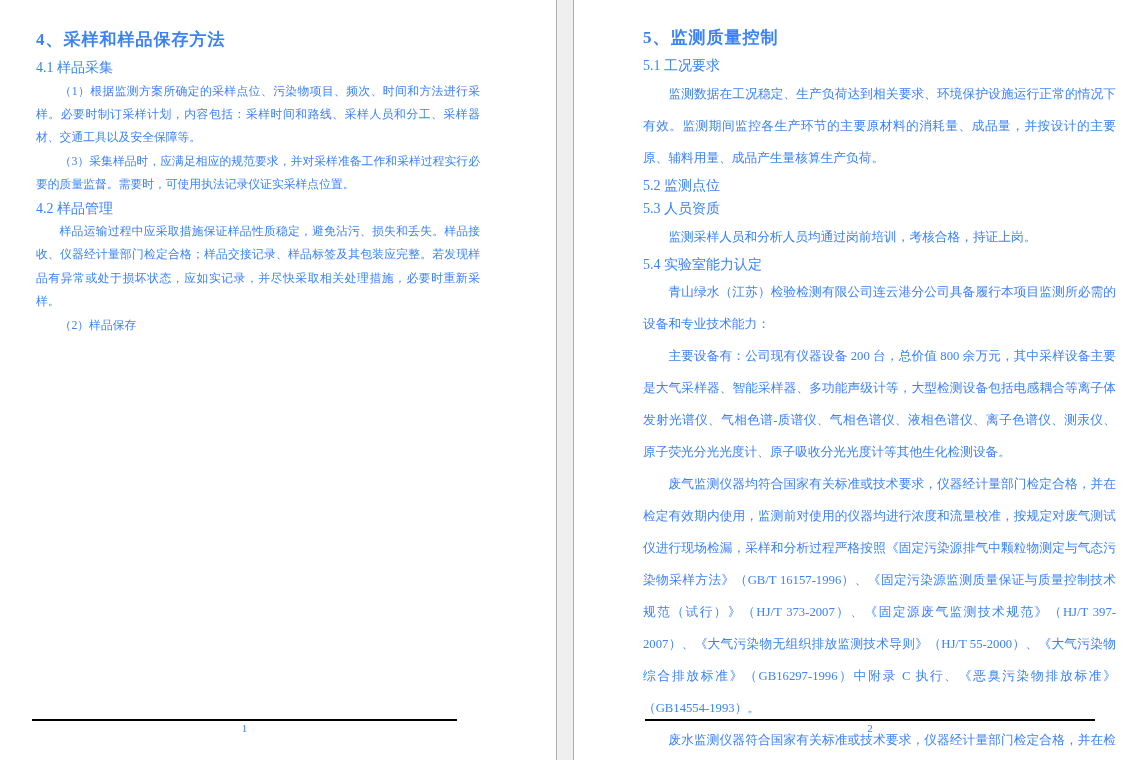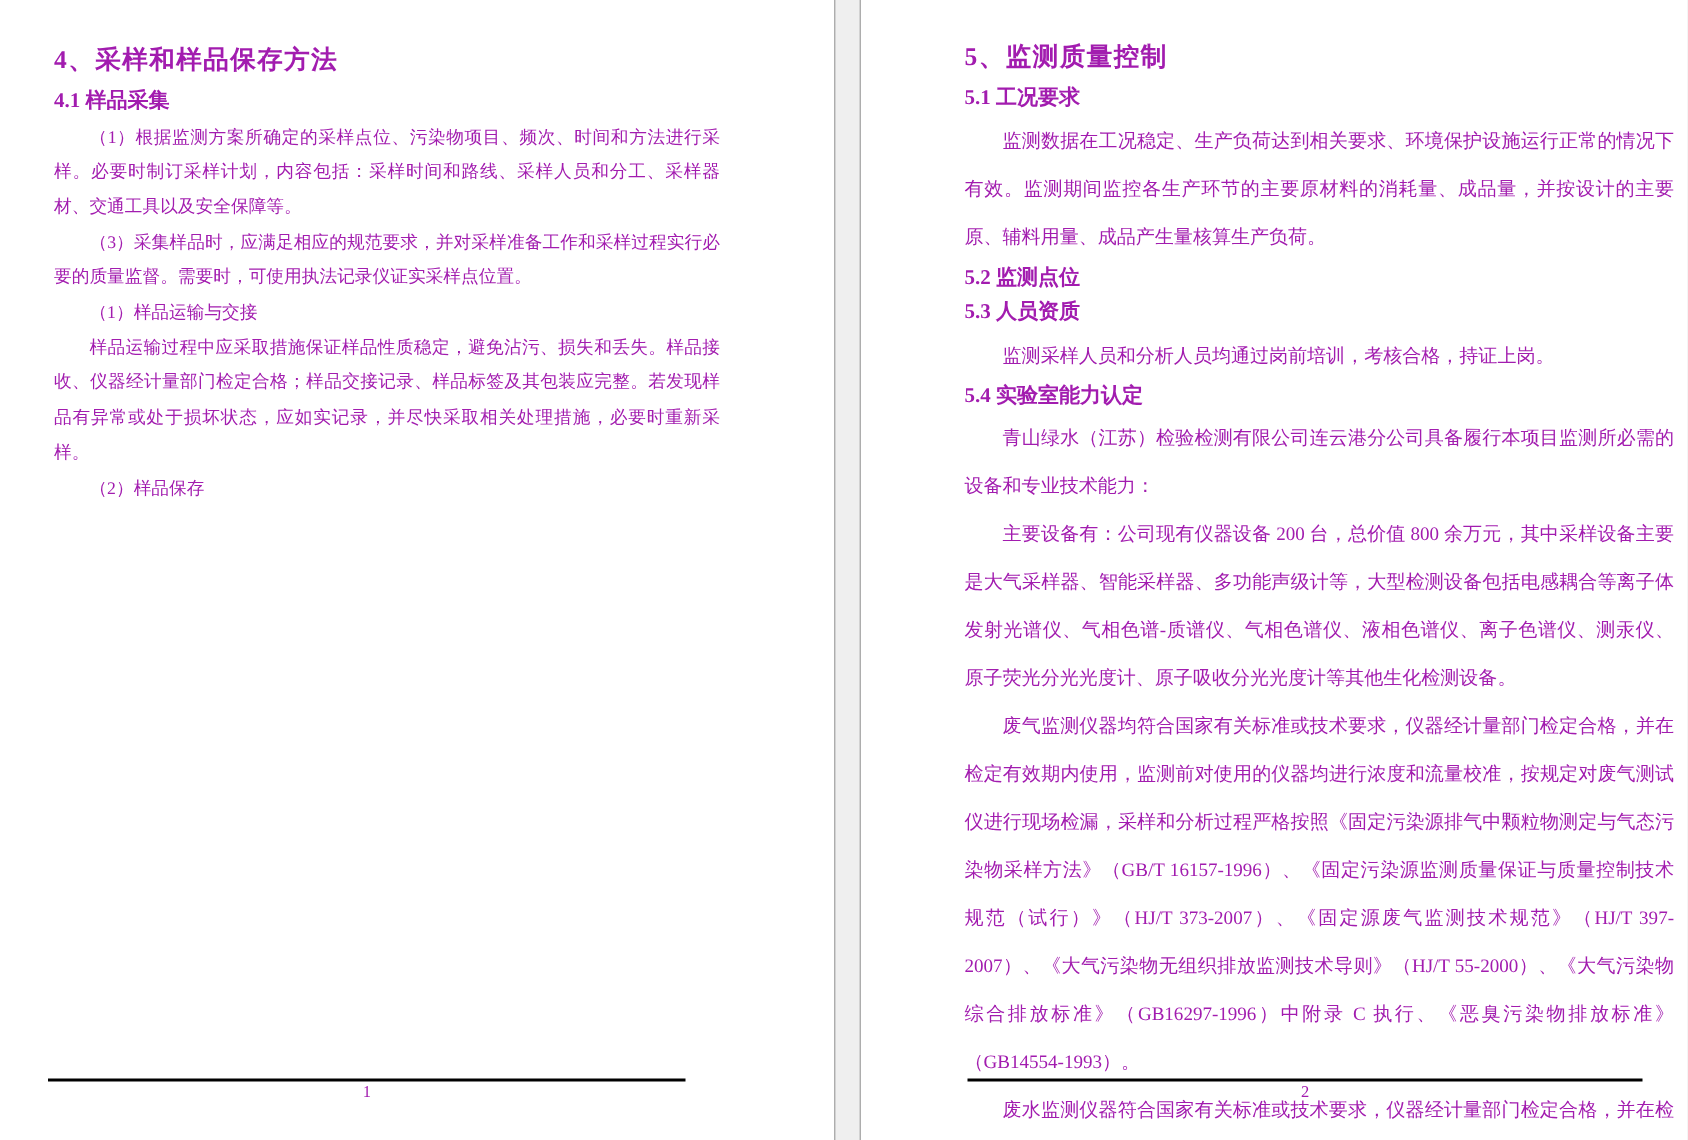--- a/index.html
+++ b/index.html
@@ -3,21 +3,21 @@
 <meta charset="utf-8">
 <style>
   html, body { margin: 0; padding: 0; background: #efefef; }
   .viewport {
     position: relative;
     width: 1125px;
     height: 760px;
     overflow: hidden;
     background: #efefef;
     font-family: "Liberation Serif", serif;
-    color: #a21caf;
+    color: #3b82f6;
   }
   .page {
     position: absolute;
     top: -43px;
     height: 881px;
     background: #ffffff;
     box-sizing: border-box;
   }
   .page-left {
     left: -63px;
@@ -34,21 +34,21 @@
   .doc-h1 {
     font-family: "Liberation Serif", serif;
     font-weight: bold;
     font-size: 17px;
     line-height: 21px;
     margin: 0 0 6px 0;
     letter-spacing: 1px;
   }
   .doc-h2 {
     font-family: "Liberation Serif", serif;
-    font-weight: bold;
+    font-weight: normal;
     font-size: 14px;
     line-height: 23.5px;
     margin: 0;
   }
   .para {
     font-family: "Liberation Serif", serif;
     margin: 0;
     text-align: justify;
     text-indent: 2em;
   }
@@ -71,21 +71,21 @@
 
 <div class="viewport">
 
   <div class="page page-left">
     <h1 class="doc-h1">4、采样和样品保存方法</h1>
 
     <h2 class="doc-h2">4.1 样品采集</h2>
     <p class="para">（1）根据监测方案所确定的采样点位、污染物项目、频次、时间和方法进行采样。必要时制订采样计划，内容包括：采样时间和路线、采样人员和分工、采样器材、交通工具以及安全保障等。</p>
     <p class="para">（3）采集样品时，应满足相应的规范要求，并对采样准备工作和采样过程实行必要的质量监督。需要时，可使用执法记录仪证实采样点位置。</p>
 
-    <p class="para">（1）样品运输与交接</p>
+    <h2 class="doc-h2">4.2 样品管理</h2>
     <p class="para">样品运输过程中应采取措施保证样品性质稳定，避免沾污、损失和丢失。样品接收、仪器经计量部门检定合格；样品交接记录、样品标签及其包装应完整。若发现样品有异常或处于损坏状态，应如实记录，并尽快采取相关处理措施，必要时重新采样。</p>
     <p class="para">（2）样品保存</p>
 
     <div class="footer">
       <div class="footer-rule"></div>
       <div class="page-num">1</div>
     </div>
   </div>
 
   <div class="page page-right">

